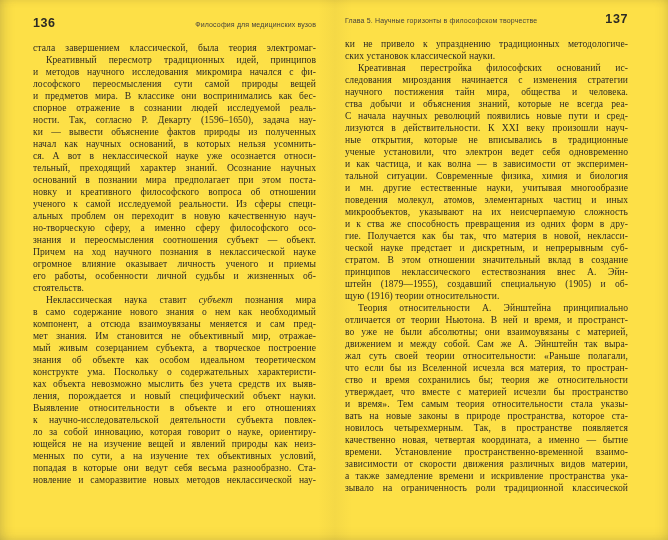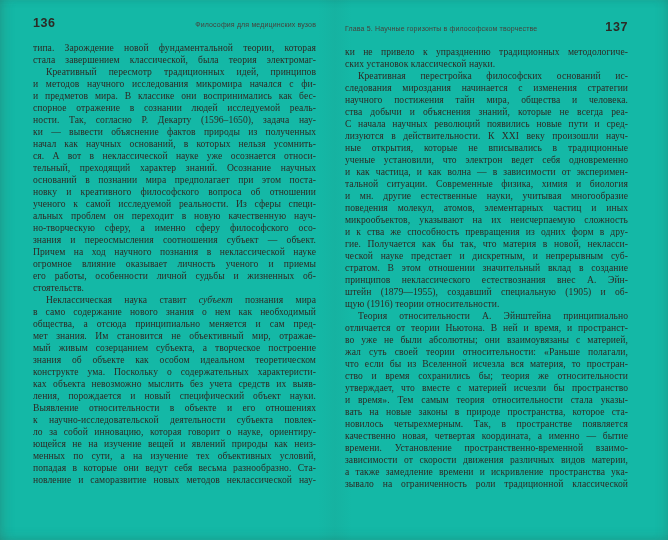--- a/index.html
+++ b/index.html
@@ -5,35 +5,35 @@
   html, body { margin: 0; padding: 0; }
   body {
     width: 668px; height: 540px;
     background: #e7e5e0;
     font-family: "Liberation Serif", serif;
     position: relative;
     overflow: hidden;
   }
   .spread {
     position: absolute; inset: 0;
-    background: #14b8a6;
+    background: #fde047;
     box-shadow:
       inset 10px 0 12px -7px rgba(70,70,65,0.22),
       inset -9px 0 12px -7px rgba(70,70,65,0.16),
       inset 0 -9px 12px -7px rgba(70,70,65,0.14),
       inset 0 7px 10px -7px rgba(70,70,65,0.10);
   }
   .gutter {
     position: absolute; left: 318px; top: 0; width: 34px; height: 540px;
     background: linear-gradient(to right, rgba(60,55,50,0) 0%, rgba(60,55,50,0.045) 50%, rgba(60,55,50,0) 100%);
     pointer-events: none;
   }
   .col { position: absolute; width: 283px; }
   .col.left  { left: 33px;  top: 16px; }
-  .col.right { left: 345px; top: 20px; }
+  .col.right { left: 345px; top: 12px; }
   .page-head {
     display: flex; justify-content: space-between; align-items: baseline;
     height: 14px;
   }
   .page-num {
     font-family: "Liberation Sans", sans-serif;
     font-weight: 600; font-size: 12.5px; letter-spacing: 0.6px;
     color: #2c2a25;
   }
   .run-title {
@@ -62,44 +62,44 @@
 
 <div class="spread">
   <div class="gutter"></div>
 
   <div class="col left">
     <div class="page-head">
       <span class="page-num">136</span>
       <span class="run-title">Философия для медицинских вузов</span>
     </div>
     <div class="body-text">
-        <div class="bline"><span>типа. Зарождение новой фундаментальной теории, которая</span></div>
         <div class="bline"><span>стала завершением классической, была теория электромаг-</span></div>
         <div class="bline first"><span>Креативный пересмотр традиционных идей, принципов</span></div>
         <div class="bline"><span>и методов научного исследования микромира начался с фи-</span></div>
+        <div class="bline"><span>лософского переосмысления сути самой природы вещей</span></div>
         <div class="bline"><span>и предметов мира. В классике они воспринимались как бес-</span></div>
         <div class="bline"><span>спорное отражение в сознании людей исследуемой реаль-</span></div>
         <div class="bline"><span>ности. Так, согласно Р. Декарту (1596–1650), задача нау-</span></div>
         <div class="bline"><span>ки — вывести объяснение фактов природы из полученных</span></div>
         <div class="bline"><span>начал как научных оснований, в которых нельзя усомнить-</span></div>
         <div class="bline"><span>ся. А вот в неклассической науке уже осознается относи-</span></div>
         <div class="bline"><span>тельный, преходящий характер знаний. Осознание научных</span></div>
         <div class="bline"><span>оснований в познании мира предполагает при этом поста-</span></div>
         <div class="bline"><span>новку и креативного философского вопроса об отношении</span></div>
         <div class="bline"><span>ученого к самой исследуемой реальности. Из сферы специ-</span></div>
         <div class="bline"><span>альных проблем он переходит в новую качественную науч-</span></div>
         <div class="bline"><span>но-творческую сферу, а именно сферу философского осо-</span></div>
         <div class="bline"><span>знания и переосмысления соотношения субъект — объект.</span></div>
         <div class="bline"><span>Причем на ход научного познания в неклассической науке</span></div>
         <div class="bline"><span>огромное влияние оказывает личность ученого и приемы</span></div>
         <div class="bline"><span>его работы, особенности личной судьбы и жизненных об-</span></div>
         <div class="bline end"><span>стоятельств.</span></div>
         <div class="bline first"><span>Неклассическая наука ставит </span><span class="it">субъект</span><span> познания мира</span></div>
         <div class="bline"><span>в само содержание нового знания о нем как необходимый</span></div>
-        <div class="bline"><span>общества, а отсюда принципиально меняется и сам пред-</span></div>
+        <div class="bline"><span>компонент, а отсюда взаимоувязаны меняется и сам пред-</span></div>
         <div class="bline"><span>мет знания. Им становится не объективный мир, отражае-</span></div>
         <div class="bline"><span>мый живым созерцанием субъекта, а творческое построение</span></div>
         <div class="bline"><span>знания об объекте как особом идеальном теоретическом</span></div>
         <div class="bline"><span>конструкте ума. Поскольку о содержательных характеристи-</span></div>
         <div class="bline"><span>ках объекта невозможно мыслить без учета средств их выяв-</span></div>
         <div class="bline"><span>ления, порождается и новый специфический объект науки.</span></div>
         <div class="bline"><span>Выявление относительности в объекте и его отношениях</span></div>
         <div class="bline"><span>к научно-исследовательской деятельности субъекта повлек-</span></div>
         <div class="bline"><span>ло за собой инновацию, которая говорит о науке, ориентиру-</span></div>
         <div class="bline"><span>ющейся не на изучение вещей и явлений природы как неиз-</span></div>
@@ -133,20 +133,21 @@
         <div class="bline"><span>и к ства же способность превращения из одних форм в дру-</span></div>
         <div class="bline"><span>гие. Получается как бы так, что материя в новой, некласси-</span></div>
         <div class="bline"><span>ческой науке предстает и дискретным, и непрерывным суб-</span></div>
         <div class="bline"><span>стратом. В этом отношении значительный вклад в создание</span></div>
         <div class="bline"><span>принципов неклассического естествознания внес А. Эйн-</span></div>
         <div class="bline"><span>штейн (1879—1955), создавший специальную (1905) и об-</span></div>
         <div class="bline end"><span>щую (1916) теории относительности.</span></div>
         <div class="bline first"><span>Теория относительности А. Эйнштейна принципиально</span></div>
         <div class="bline"><span>отличается от теории Ньютона. В ней и время, и пространст-</span></div>
         <div class="bline"><span>во уже не были абсолютны; они взаимоувязаны с материей,</span></div>
+        <div class="bline"><span>движением и между собой. Сам же А. Эйнштейн так выра-</span></div>
         <div class="bline"><span>жал суть своей теории относительности: «Раньше полагали,</span></div>
         <div class="bline"><span>что если бы из Вселенной исчезла вся материя, то простран-</span></div>
         <div class="bline"><span>ство и время сохранились бы; теория же относительности</span></div>
         <div class="bline"><span>утверждает, что вместе с материей исчезли бы пространство</span></div>
         <div class="bline"><span>и время». Тем самым теория относительности стала указы-</span></div>
         <div class="bline"><span>вать на новые законы в природе пространства, которое ста-</span></div>
         <div class="bline"><span>новилось четырехмерным. Так, в пространстве появляется</span></div>
         <div class="bline"><span>качественно новая, четвертая координата, а именно — бытие</span></div>
         <div class="bline"><span>времени. Установление пространственно-временной взаимо-</span></div>
         <div class="bline"><span>зависимости от скорости движения различных видов материи,</span></div>

